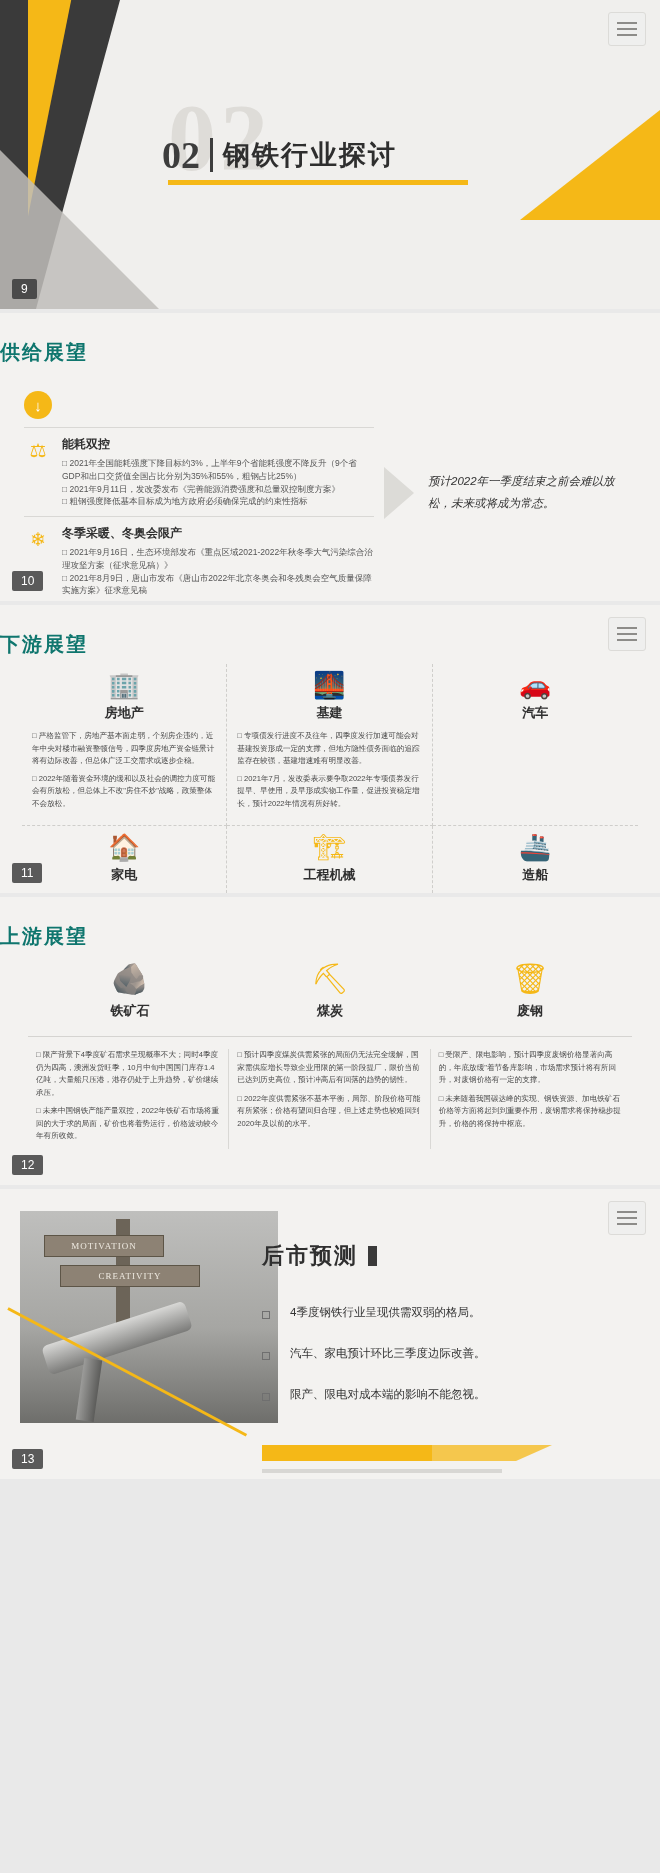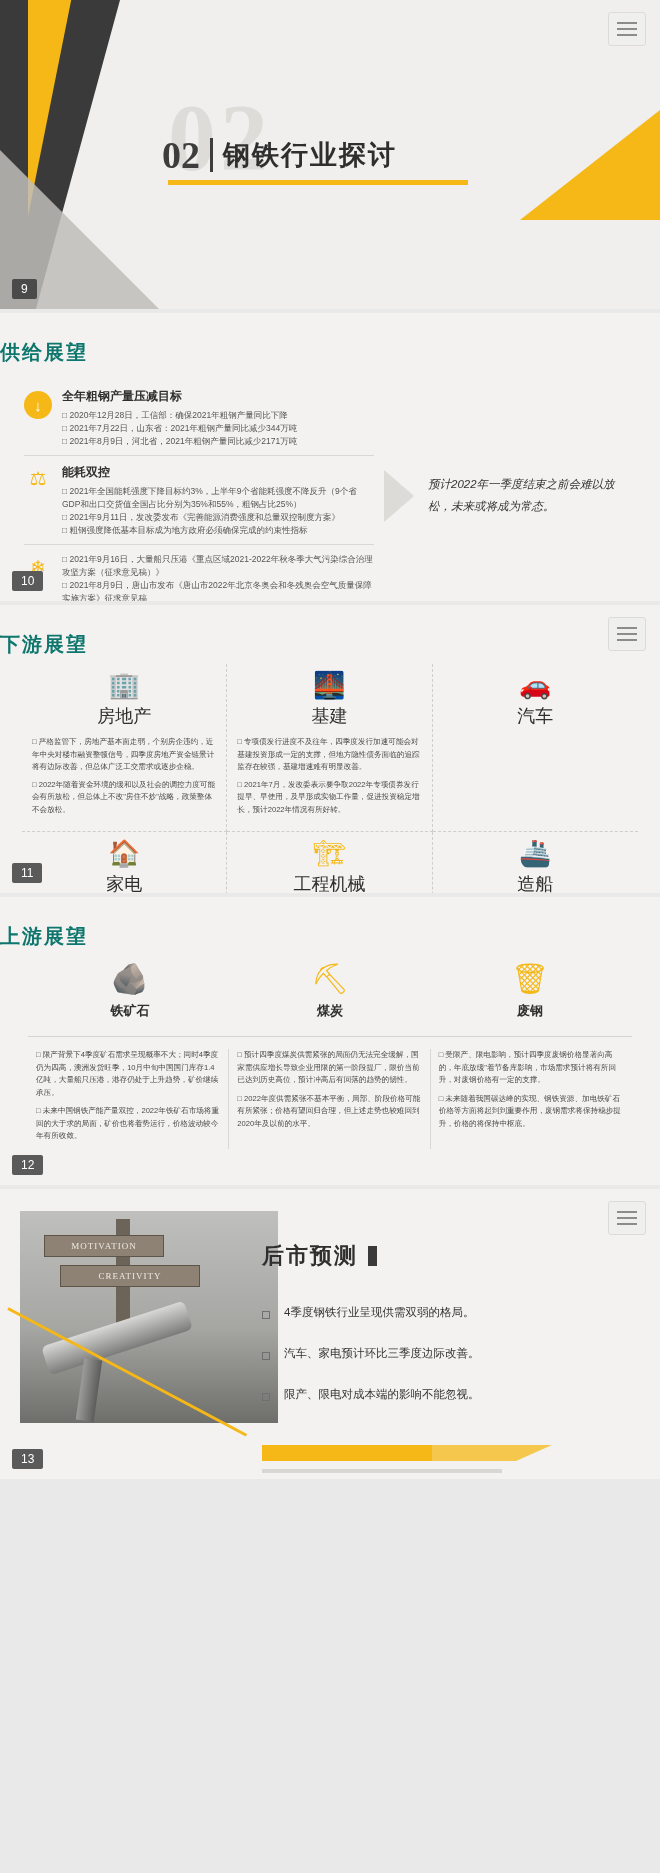--- a/index.html
+++ b/index.html
@@ -120,21 +120,21 @@
     display: flex; align-items: center; padding-left: 4px; font-style: italic;
   }
 
   
   .s11 { height: 288px; }
   .grid3 { display: grid; grid-template-columns: 1fr 1fr 1fr; padding: 6px 22px 0 22px; }
   .cell { padding: 8px 10px 10px 10px; }
   .cell.bdr-r { border-right: 1px dashed #cfcecb; }
   .cell.bdr-b { border-bottom: 1px dashed #cfcecb; }
   .cell-icon { text-align: center; font-size: 26px; color: #f5b817; line-height: 1; }
-  .cell-title { text-align: center; font-size: 18px; font-weight: normal; color: #2f2f2f; margin: 6px 0 8px; }
+  .cell-title { text-align: center; font-size: 13px; font-weight: bold; color: #2f2f2f; margin: 6px 0 8px; }
   .cell-body { font-size: 7.6px; color: #4a4a4a; line-height: 1.65; }
   .cell-body p { margin-bottom: 5px; }
 
   
   .s12 { height: 288px; }
   .s12 .icon-row { display: grid; grid-template-columns: 1fr 1fr 1fr; padding: 14px 30px 0; }
   .s12 .ic { text-align: center; }
   .s12 .ic .g { font-size: 30px; color: #f5b817; line-height: 1; }
   .s12 .ic .l { font-size: 13px; font-weight: bold; color: #2f2f2f; margin-top: 8px; }
   .s12 .divider { height: 1px; background: #d5d4d1; margin: 16px 28px 0; }
@@ -184,21 +184,21 @@
   }
   .s13 .right-col { position: absolute; left: 262px; top: 52px; width: 370px; }
   .s13 .f-title {
     font-size: 22px; font-weight: bold; color: #2f2f2f; letter-spacing: 2px;
     display: flex; align-items: center; gap: 10px;
   }
   .s13 .f-title .blk { width: 9px; height: 20px; background: #3a3a3a; }
   .s13 .bullets { margin-top: 34px; }
   .s13 .bullets .b {
     font-size: 11.5px; color: #333; margin-bottom: 26px;
-    display: flex; gap: 14px; align-items: center;
+    display: flex; gap: 20px; align-items: center;
   }
   .s13 .bullets .b .sq {
     width: 8px; height: 8px; border: 1px solid #6f6f6f; margin-top: 4px; flex: 0 0 8px;
   }
   .s13 .bar {
     position: absolute; left: 262px; bottom: 18px;
     width: 170px; height: 16px; background: #f5b817;
   }
   .s13 .bar2 {
     position: absolute; left: 432px; bottom: 18px;
@@ -236,42 +236,37 @@
     <div class="pagebadge dark">9</div>
   </div>
 
   <div class="slide s10">
     <div class="sheading">供给展望</div>
     <div class="content">
       <div class="left">
 
         <div class="row10">
           <div class="icon-circ">↓</div>
-          <div class="txt">
-            <div class="rt">全年粗钢产量压减目标</div>
-            <div class="rl">□ 2020年12月28日，工信部：确保2021年粗钢产量同比下降</div>
-            <div class="rl">□ 2021年7月22日，山东省：2021年粗钢产量同比减少344万吨</div>
-            <div class="rl">□ 2021年8月9日，河北省，2021年粗钢产量同比减少2171万吨</div>
-          </div>
         </div>
 
         <div class="row10">
           <div class="icon-plain">⚖</div>
           <div class="txt">
             <div class="rt">能耗双控</div>
             <div class="rl">□ 2021年全国能耗强度下降目标约3%，上半年9个省能耗强度不降反升（9个省GDP和出口交货值全国占比分别为35%和55%，粗钢占比25%）</div>
             <div class="rl">□ 2021年9月11日，发改委发布《完善能源消费强度和总量双控制度方案》</div>
             <div class="rl">□ 粗钢强度降低基本目标成为地方政府必须确保完成的约束性指标</div>
           </div>
         </div>
 
         <div class="row10">
           <div class="icon-plain">❄</div>
           <div class="txt">
-            <div class="rl">□ 2021年9月16日，大量船只压港《重点区域2021-2022年秋冬季大气污染综合治理攻坚方案（征求意见稿）》</div>
+            <div class="rt">冬季采暖、冬奥会限产</div>
+            <div class="rl">□ 2021年9月16日，生态环境部发布《重点区域2021-2022年秋冬季大气污染综合治理攻坚方案（征求意见稿）》</div>
             <div class="rl">□ 2021年8月9日，唐山市发布《唐山市2022年北京冬奥会和冬残奥会空气质量保障实施方案》征求意见稿</div>
           </div>
         </div>
 
       </div>
       <div class="arrow-box">
           <div class="tri"></div>
         </div>
       <div class="right">预计2022年一季度结束之前会难以放松，未来或将成为常态。</div>
     </div>

